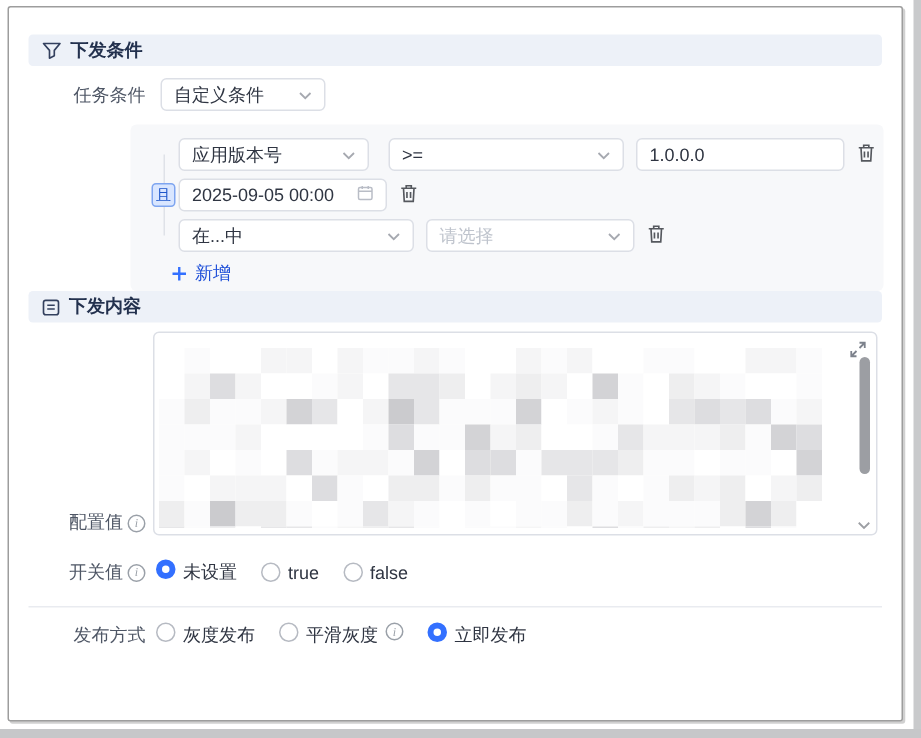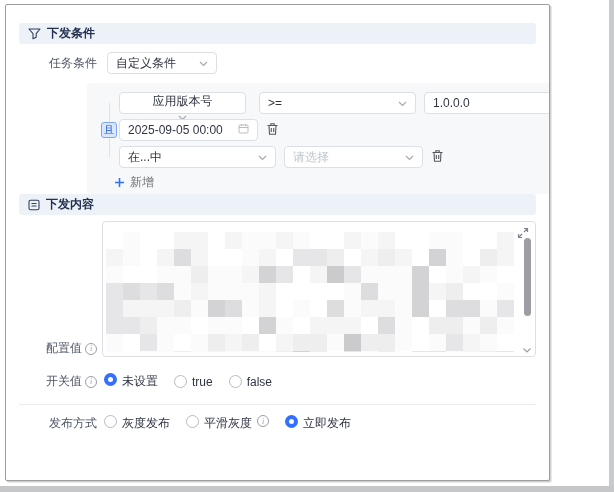--- a/index.html
+++ b/index.html
@@ -2,21 +2,21 @@
 <html><head>
 <meta charset="utf-8">
 <style>
   * { margin:0; padding:0; box-sizing:border-box; }
   html,body { width:614px; height:492px; }
   body { position:relative; background:#ffffff; font-family:"Liberation Sans", sans-serif; font-size:12px; color:#303133; overflow:hidden; }
 
   .strip-right { position:absolute; top:0; right:0; width:5px; height:100%; background:#c9cacc; }
   .strip-bottom { position:absolute; left:0; bottom:0; width:100%; height:6px; background:#c6c7c9; }
 
-  .page { position:absolute; left:5px; top:4px; width:545px; height:477px; background:#fff;
+  .page { position:absolute; left:5px; top:4px; width:597px; height:477px; background:#fff;
           border:1px solid #9d9d9d; border-radius:2px; box-shadow:1.5px 1.5px 0 rgba(150,150,150,.45);
           padding:0 13px; overflow:hidden; }
 
   .sec-header { height:21px; background:#edf1f8; border-radius:3px; display:flex; align-items:center;
                 gap:6px; padding:0 9px; font-weight:bold; color:#23314e; font-size:12px; }
   .sec-header.first { margin-top:18px; }
   .sec-header.content-h { }
   .sec-header.rollout-h { margin-top:9px; }
   .sec-icon { display:flex; align-items:center; }
 
@@ -31,26 +31,26 @@
   .select { justify-content:space-between; cursor:pointer; }
   .task-select { width:110px; margin-left:10px; }
 
   .cond-panel { position:relative; margin-top:9px; margin-left:68px; width:502px; height:111px;
                 background:#f7f8fa; border-radius:4px; padding:9px 0 0 32px; }
   .logic-line { position:absolute; left:22px; top:20px; height:54px; width:1px; background:#dfe2e8; }
   .logic-badge { position:absolute; left:14px; top:39px; width:16px; height:16px; background:#d9e6ff;
                  border:1px solid #7ea5f0; border-radius:3px; color:#1d56c9; font-size:10px;
                  display:flex; align-items:center; justify-content:center; }
   .cond-row { display:flex; align-items:center; height:22px; margin-bottom:5px; }
-  .w-field { width:127px; margin-right:13px;flex-direction:column; }
+  .w-field { width:127px; margin-right:13px; }
   .w-op { width:157px; margin-right:8px; }
   .w-val { width:139px; margin-right:7px; justify-content:space-between; }
   .placeholder { color:#bfc4cd; }
   .trash-btn { background:none; border:none; cursor:pointer; display:flex; align-items:center; padding:1px; }
-  .add-row { display:flex; align-items:flex-end; gap:5px; margin-top:6px; margin-left:-5px; color:#737373; cursor:pointer; font-size:12px; }
+  .add-row { display:flex; align-items:flex-end; gap:5px; margin-top:6px; margin-left:-5px; color:#1d4ed8; cursor:pointer; font-size:12px; }
 
   .config-row { margin-top:6px; align-items:flex-end; }
   .config-row .label-wrap { margin-top:5px; }
   .textarea-box { position:relative; margin-left:5px; width:483px; height:136px; background:#fff;
                   border:1px solid #dcdfe6; border-radius:4px; }
   .mosaic { position:absolute; left:3px; top:10px; right:20px; bottom:4px; overflow:hidden;
             display:flex; flex-wrap:wrap; align-content:flex-start; }
   .mosaic span { width:17px; height:17px; flex:none; }
   .expand-btn { position:absolute; top:5px; right:6px; background:none; border:none; cursor:pointer; padding:0; line-height:0; }
   .vscroll-thumb { position:absolute; right:4px; top:16px; width:7px; height:78px; background:#9c9ea3; border-radius:4px; }

